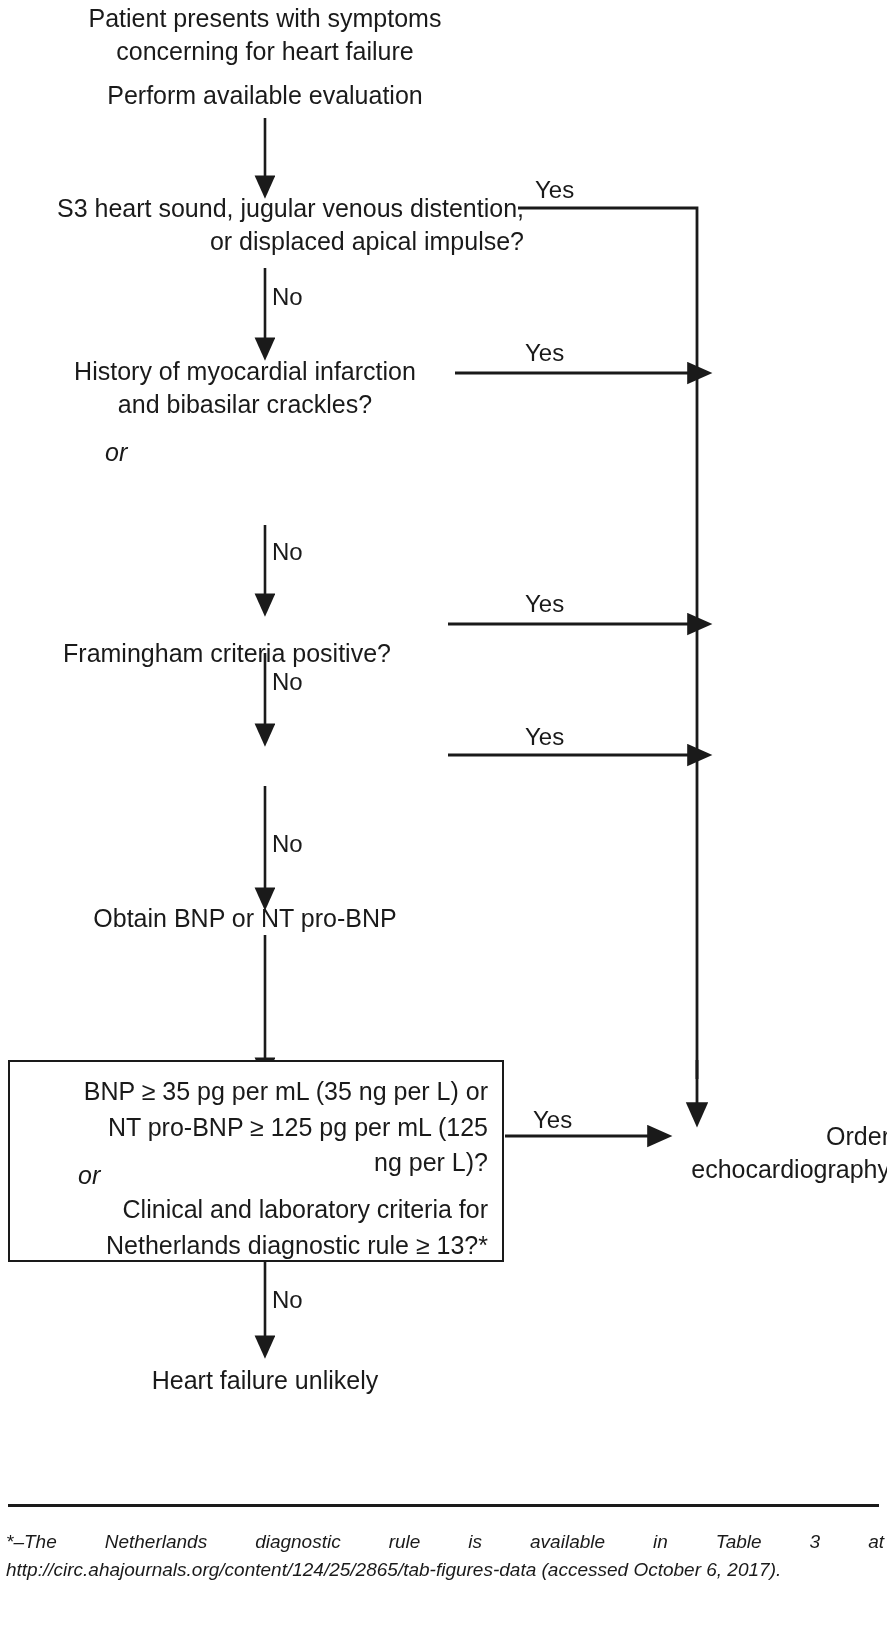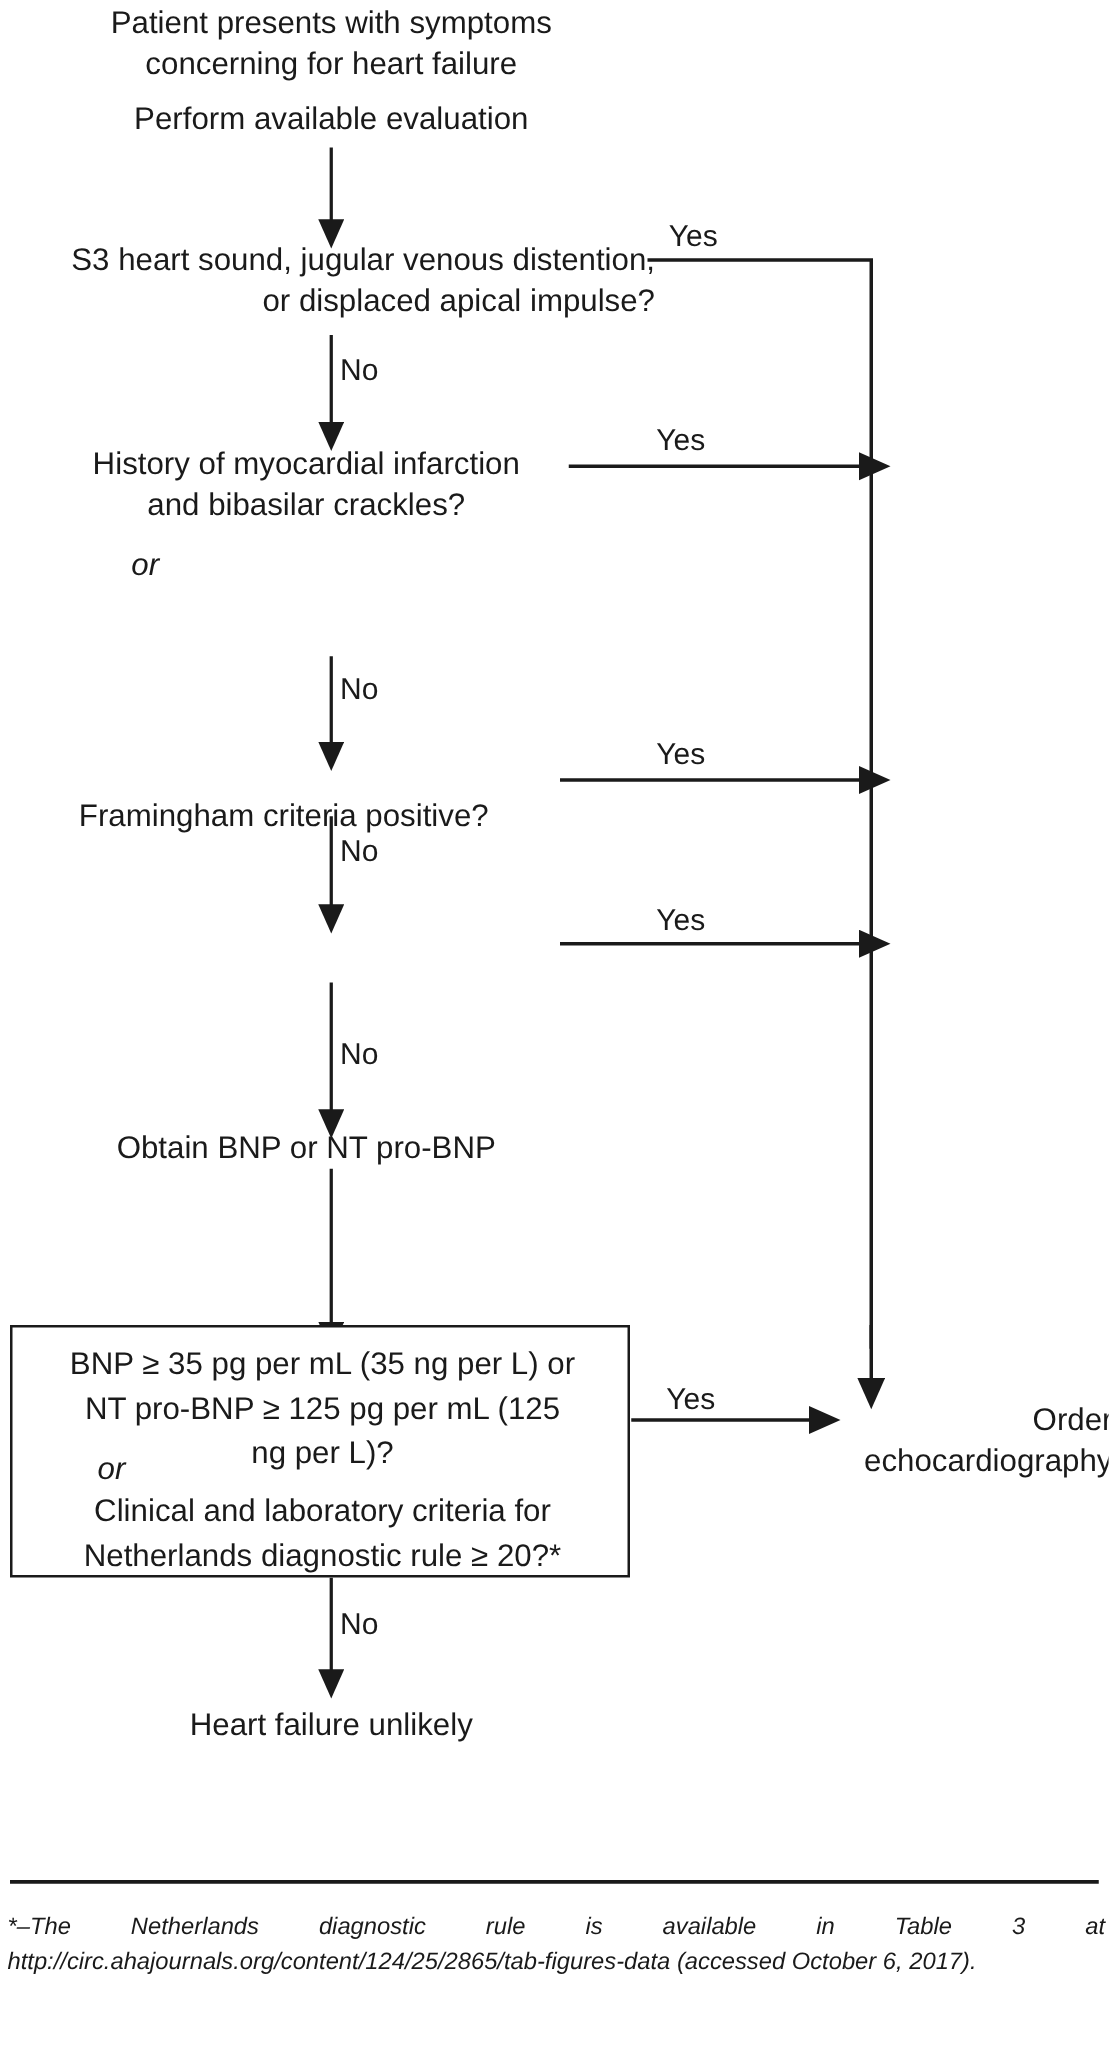--- a/index.html
+++ b/index.html
@@ -46,21 +46,21 @@
     position: absolute;
     border: 2.5px solid #1a1a1a;
     box-sizing: border-box;
     background: #ffffff;
   }
   .box-text {
     position: absolute;
     font-size: 25px;
     line-height: 1.42;
     color: #1a1a1a;
-    text-align: center;
+    text-align: right;
     white-space: pre-line;
   }
   svg.edges {
     position: absolute;
     left: 0;
     top: 0;
     width: 887px;
     height: 1642px;
     pointer-events: none;
   }
@@ -143,21 +143,21 @@
 
   <div class="decision-box" style="left:8px; top:1060px; width:496px; height:202px;"></div>
 
   <div class="box-text node-left" style="left:28px; top:1074px; width:460px;">BNP ≥ 35 pg per mL (35 ng per L) or
    NT pro-BNP ≥ 125 pg per mL (125
    ng per L)?</div>
 
   <div class="or-word" style="left:78px; top:1163px;">or</div>
 
   <div class="box-text node-left" style="left:28px; top:1192px; width:460px;">Clinical and laboratory criteria for
-   Netherlands diagnostic rule ≥ 20?*</div>
+   Netherlands diagnostic rule ≥ 13?*</div>
 
   <div class="node node-left" style="left:660px; top:1120px; width:230px;">Order
 echocardiography</div>
 
   <div class="node" style="left:60px; top:1350px; width:410px;margin-top:14px;">Heart failure unlikely</div>
 
   <div class="label-yn" style="left:535px; top:178px;">Yes</div>
   <div class="label-yn" style="left:272px; top:285px;">No</div>
 
   <div class="label-yn" style="left:525px; top:341px;">Yes</div>

